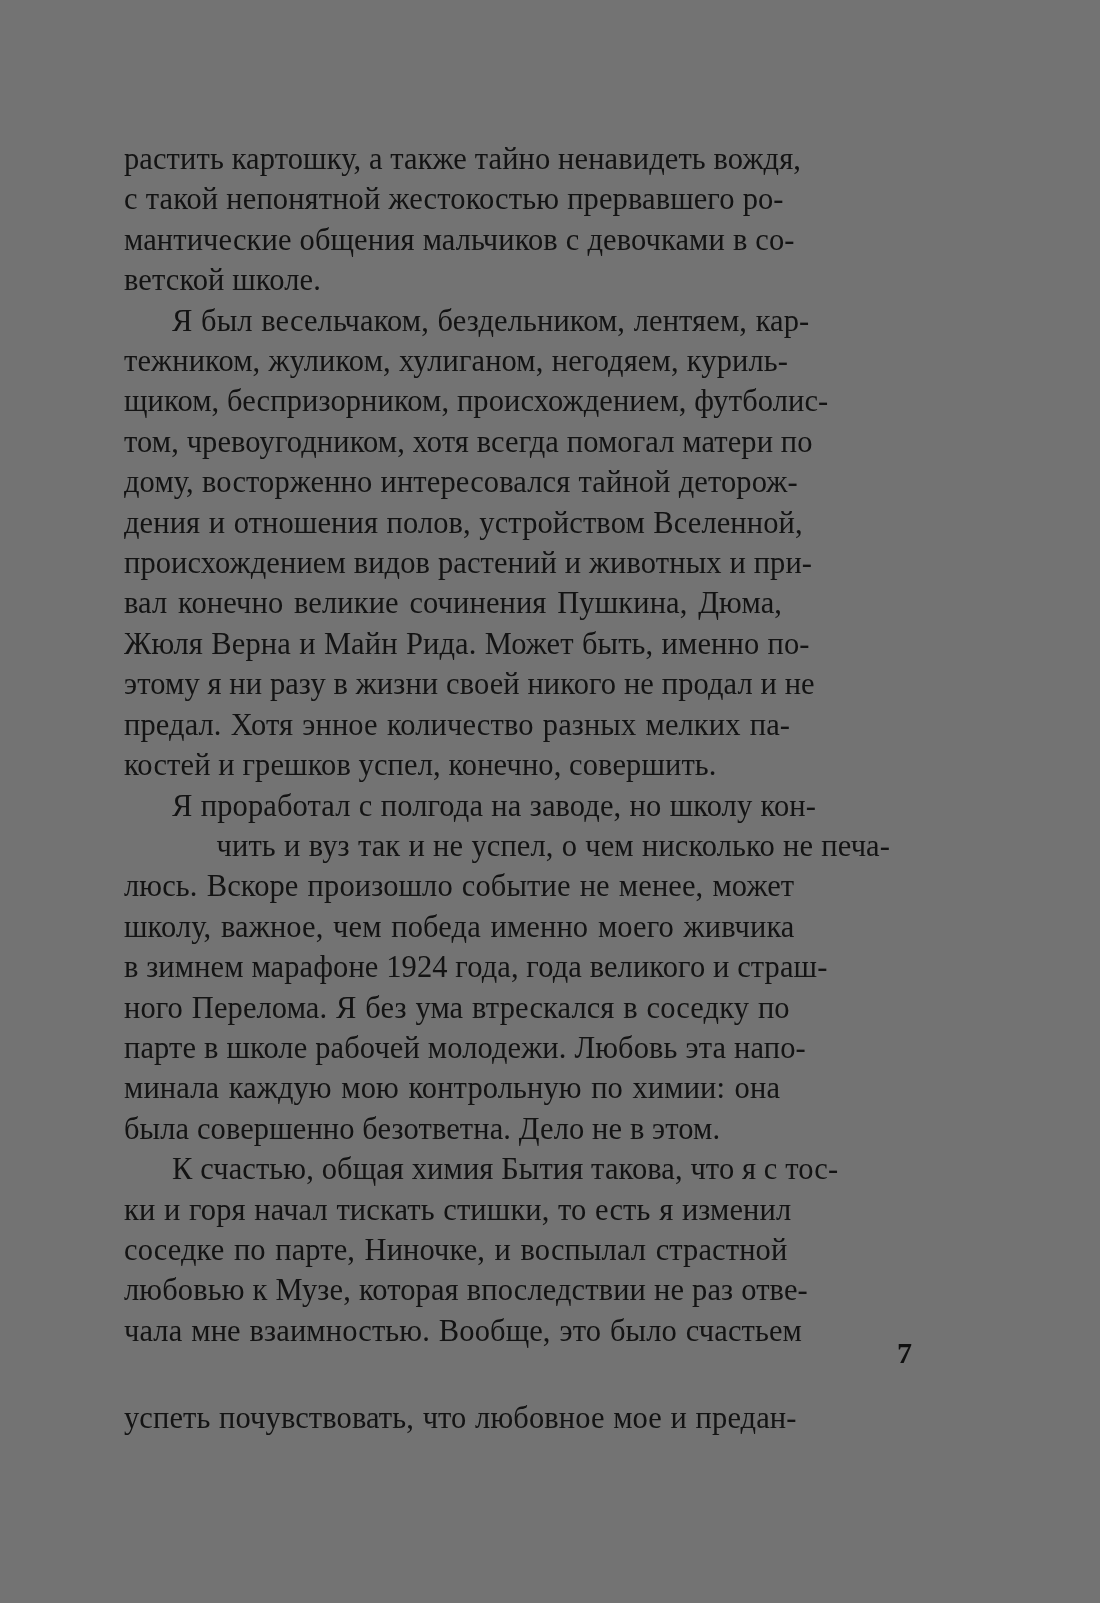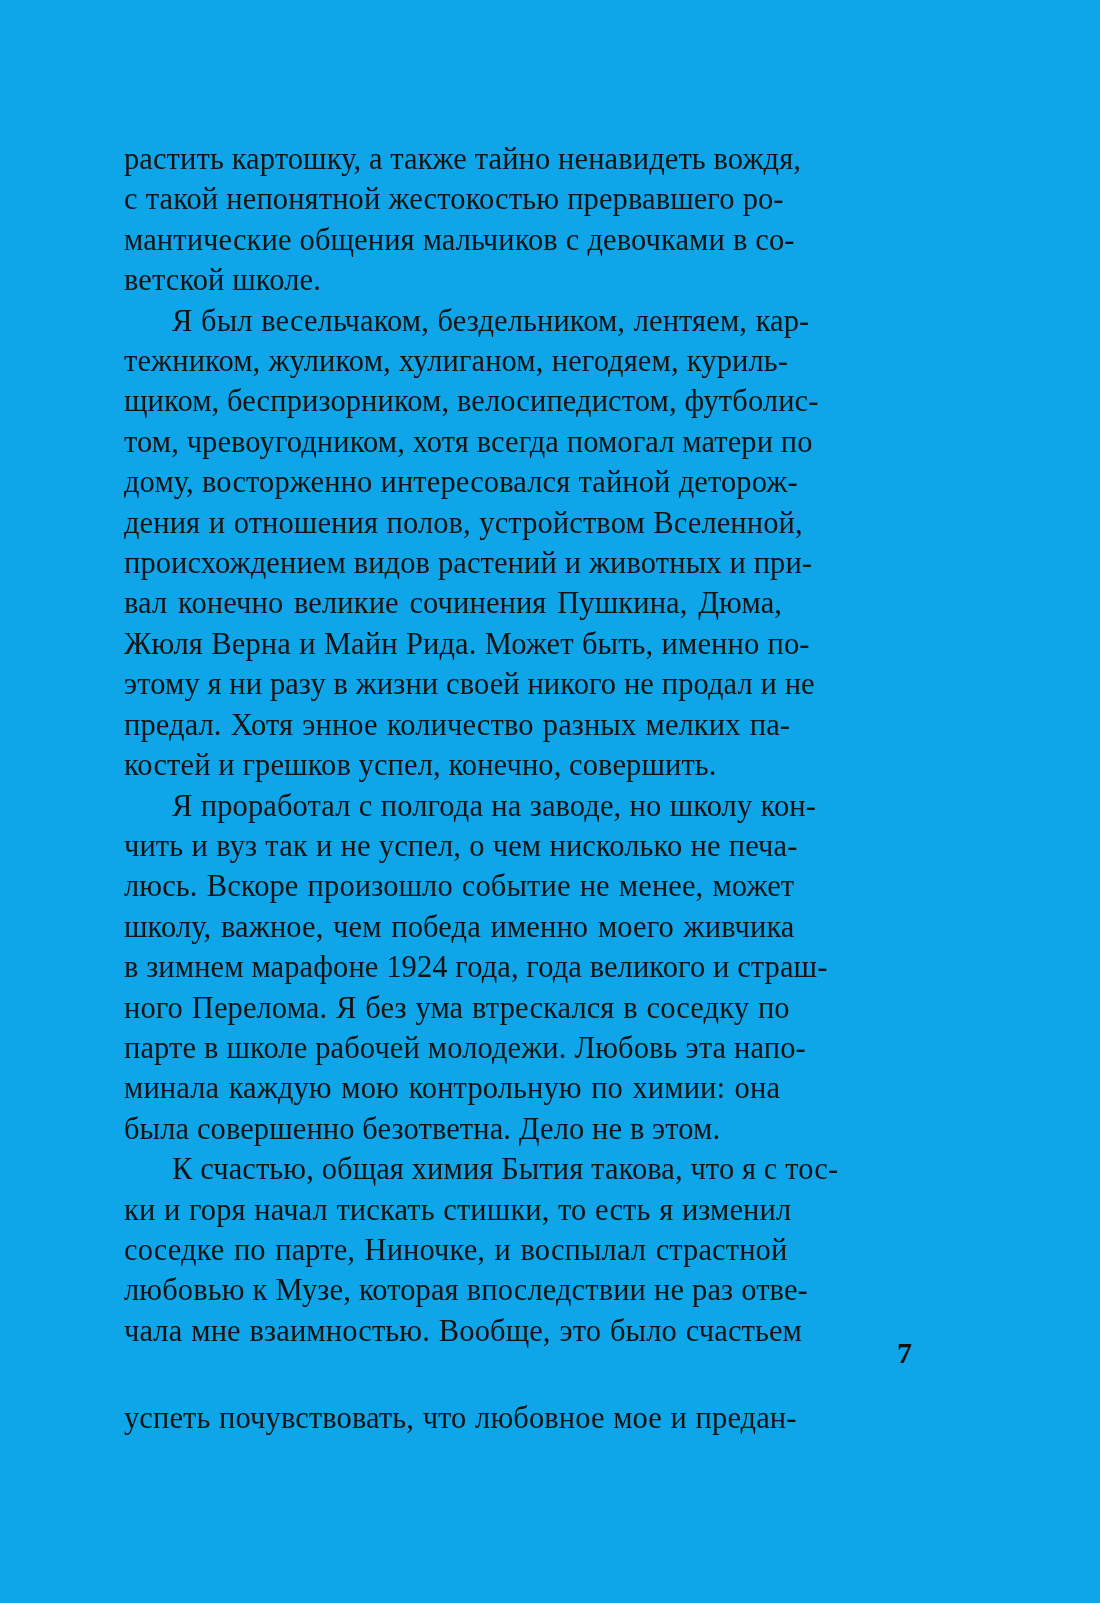--- a/index.html
+++ b/index.html
@@ -5,21 +5,21 @@
 <style>
   html, body {
     margin: 0;
     padding: 0;
     background: #ffffff;
   }
   .page {
     position: relative;
     width: 1100px;
     height: 1603px;
-    background: #0ea5e9;
+    background: #737373;
     overflow: hidden;
     font-family: "Liberation Serif", "DejaVu Serif", serif;
   }
   .text-column {
     position: absolute;
     left: 124px;
     top: 139px;
     width: 766px;
   }
   .line {
@@ -54,32 +54,32 @@
 <div class="page">
 
   <div class="text-column">
 
   <div class="line j">растить картошку, а также тайно ненавидеть вождя,</div>
       <div class="line j" style="word-spacing: 0.35px;">с такой непонятной жестокостью прервавшего ро-</div>
       <div class="line j" style="word-spacing: 0.25px;">мантические общения мальчиков с девочками в со-</div>
       <div class="line j">ветской школе.</div>
       <div class="line j" style="word-spacing: 0.9px;"><span class="indent"></span><span>Я был весельчаком, бездельником, лентяем, кар-</span></div>
       <div class="line j" style="word-spacing: 0.5px;">тежником, жуликом, хулиганом, негодяем, куриль-</div>
-      <div class="line j">щиком, беспризорником, велосипедистом, футболис-</div>
+      <div class="line j">щиком, беспризорником, происхождением, футболис-</div>
       <div class="line j">том, чревоугодником, хотя всегда помогал матери по</div>
       <div class="line j" style="word-spacing: 0.45px;">дому, восторженно интересовался тайной деторож-</div>
       <div class="line j" style="word-spacing: 0.8px;">дения и отношения полов, устройством Вселенной,</div>
       <div class="line j" style="word-spacing: 0.1px;">происхождением видов растений и животных и при-</div>
       <div class="line j" style="word-spacing: 3px;">вал конечно великие сочинения Пушкина, Дюма,</div>
       <div class="line j" style="word-spacing: 0.6px;">Жюля Верна и Майн Рида. Может быть, именно по-</div>
       <div class="line j">этому я ни разу в жизни своей никого не продал и не</div>
       <div class="line j" style="word-spacing: 1.5px;">предал. Хотя энное количество разных мелких па-</div>
       <div class="line j">костей и грешков успел, конечно, совершить.</div>
       <div class="line j" style="word-spacing: 0.6px;"><span class="indent"></span><span>Я проработал с полгода на заводе, но школу кон-</span></div>
-      <div class="line j" style="word-spacing: 0.5px;">чить и вуз так и не успел, о чем нисколько не печа-</div>
+      <div class="line j" style="word-spacing: 0.5px; text-align: right;">чить и вуз так и не успел, о чем нисколько не печа-</div>
       <div class="line j" style="word-spacing: 1.4px;">люсь. Вскоре произошло событие не менее, может</div>
       <div class="line j" style="word-spacing: 2px;">школу, важное, чем победа именно моего живчика</div>
       <div class="line j">в зимнем марафоне 1924 года, года великого и страш-</div>
       <div class="line j" style="word-spacing: 1.1px;">ного Перелома. Я без ума втрескался в соседку по</div>
       <div class="line j" style="word-spacing: 0.2px;">парте в школе рабочей молодежи. Любовь эта напо-</div>
       <div class="line j" style="word-spacing: 1.8px;">минала каждую мою контрольную по химии: она</div>
       <div class="line j">была совершенно безответна. Дело не в этом.</div>
       <div class="line j"><span class="indent"></span><span>К счастью, общая химия Бытия такова, что я с тос-</span></div>
       <div class="line j" style="word-spacing: 0.9px;">ки и горя начал тискать стишки, то есть я изменил</div>
       <div class="line j" style="word-spacing: 1.8px;">соседке по парте, Ниночке, и воспылал страстной</div>

